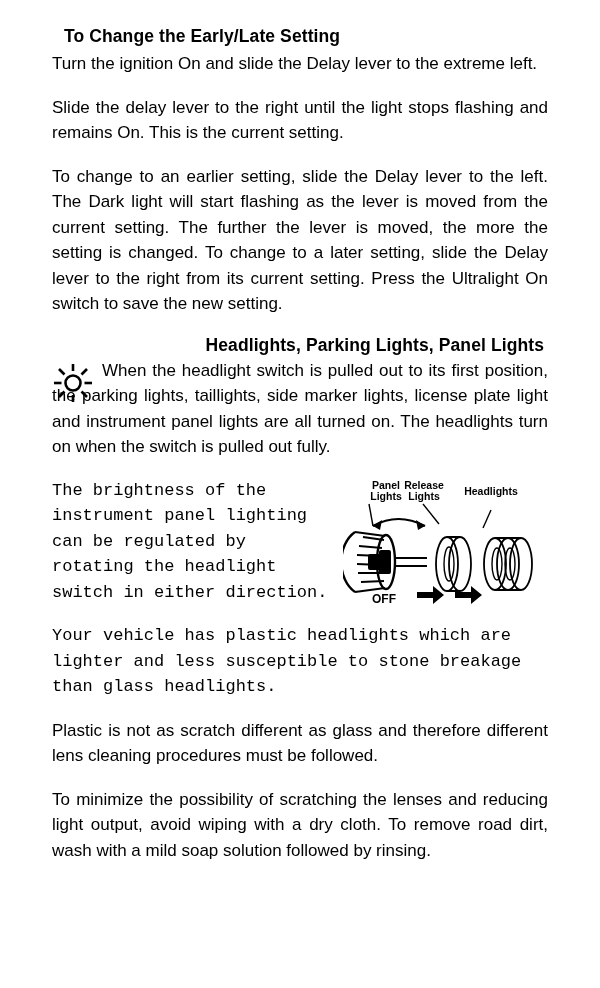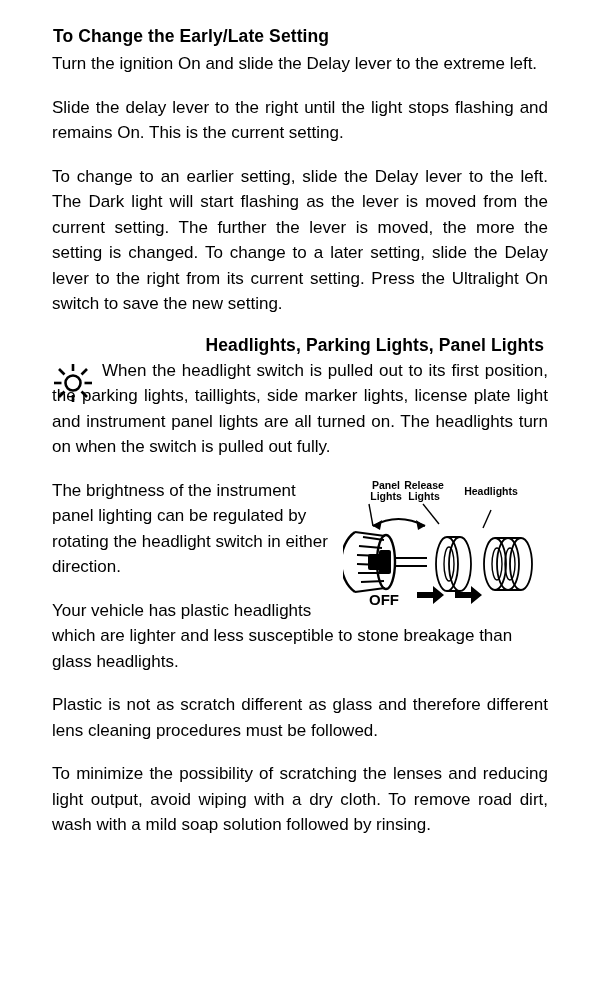--- a/index.html
+++ b/index.html
@@ -24,21 +24,21 @@
   }
   .content {
     position: absolute;
     left: 52px;
     top: 26px;
     width: 496px;
   }
   h2.heading {
     font-size: 17.5px;
     font-weight: bold;
-    margin: 0 0 4px 1px;
+    margin: 0 0 4px 12px;
     letter-spacing: 0.1px;
   }
   h2.heading2 {
     font-size: 17.5px;
     font-weight: bold;
     margin: 0 0 2px 0;
     letter-spacing: 0.1px;
     position: relative;
     left: -4px;
     text-align: right;
@@ -46,20 +46,21 @@
   p.para {
     font-size: 17px;
     line-height: 25.5px;
     margin: 0 0 18px 0;
     text-align: justify;
     text-justify: inter-word;
     letter-spacing: 0px;
   }
   .nojustify {
     text-align: left !important;
+    font-family: Liberation Mono, monospace;
   }
   
   .sun-section {
     position: relative;
   }
   .sun-icon {
     position: absolute;
     left: -2px;
     top: 4px;
     width: 46px;
@@ -86,21 +87,21 @@
   .fig-label {
     position: absolute;
     font-size: 10.5px;
     font-weight: bold;
     text-align: center;
     line-height: 11.5px;
   }
   .lbl-panel { left: 19px; top: 0px; width: 48px; }
   .lbl-parking { left: 54px; top: 0px; width: 54px; }
   .lbl-head { left: 112px; top: 6px; width: 72px; }
-  .lbl-off { left: 26px; top: 114px; width: 30px; font-size: 15px; text-align: center;}
+  .lbl-off { left: 26px; top: 114px; width: 30px; font-size: 12px; text-align: center;}
   .clear { clear: both; }
   .pagenum {
     position: absolute;
     left: 0;
     top: 938px;
     width: 600px;
     text-align: center;
     font-size: 14.5px;
     font-weight: bold;
   }

